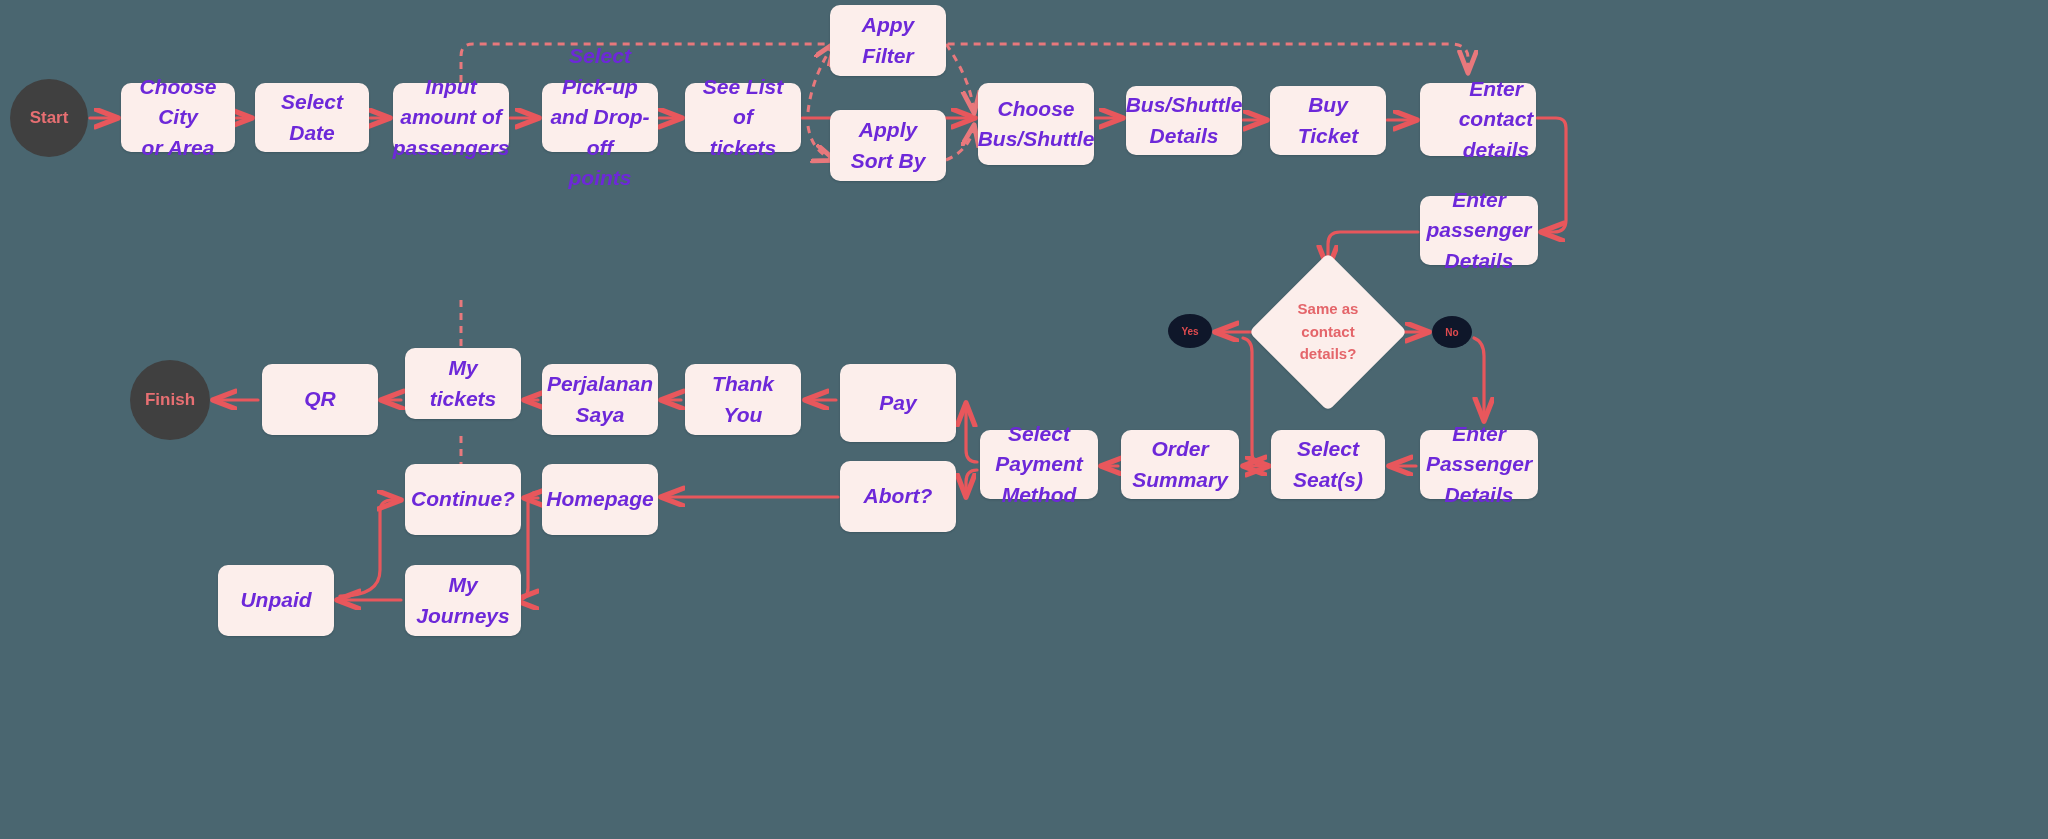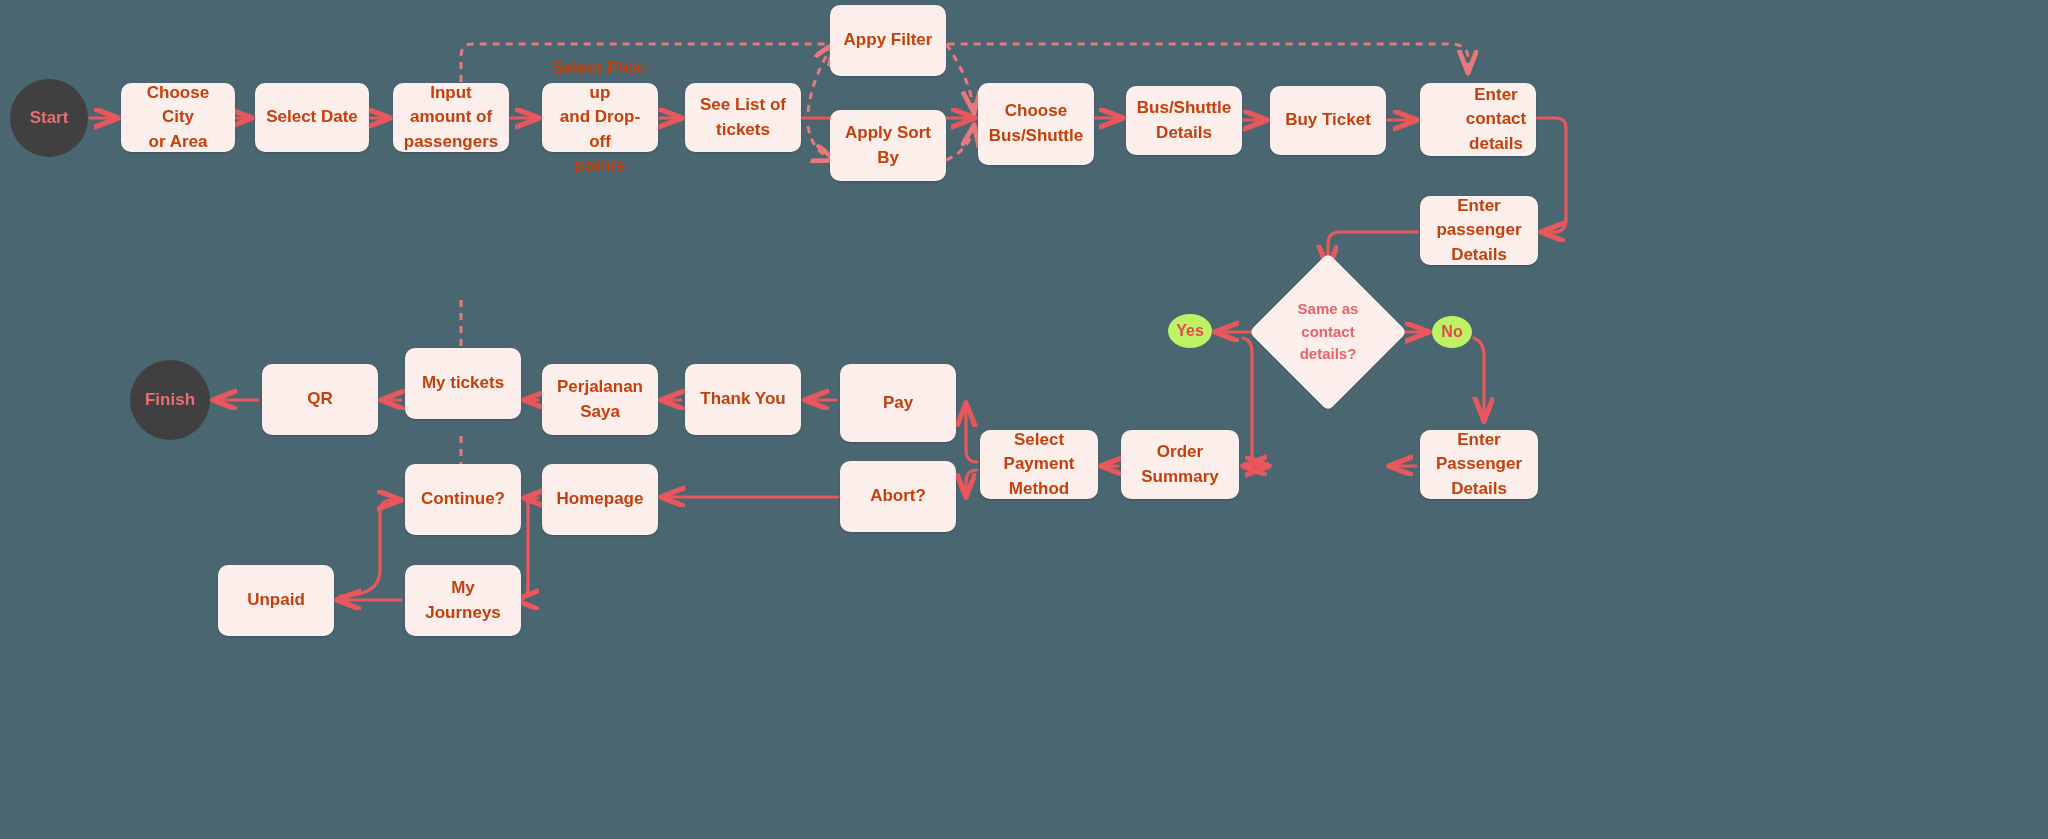--- a/index.html
+++ b/index.html
@@ -27,27 +27,28 @@
     pointer-events: none;
   }
   .node {
     position: absolute;
     background: #fceeeb;
     border-radius: 10px;
     display: flex;
     align-items: center;
     justify-content: center;
     text-align: center;
-    color: #c2410c;
+    color: #6d28d9;
     font-weight: bold;
-    font-size: 17px;
+    font-size: 21px;
     line-height: 1.45;
     box-sizing: border-box;
     padding: 4px 8px;
     box-shadow: 0 1px 2px rgba(20,40,50,0.25);
+    font-style: italic;
   }
   .node-label {
     white-space: pre-line;
     display: block;
   }
   .terminal {
     position: absolute;
     background: #404040;
     border-radius: 50%;
     display: flex;
@@ -79,28 +80,28 @@
     z-index: 2;
     color: #e4656a;
     font-weight: bold;
     font-size: 15px;
     line-height: 1.5;
     text-align: center;
     white-space: pre-line;
   }
   .oval {
     position: absolute;
-    background: #bef264;
+    background: #0f172a;
     border-radius: 50%;
     display: flex;
     align-items: center;
     justify-content: center;
     color: #e04b4f;
     font-weight: bold;
-    font-size: 16px;
+    font-size: 10px;
     box-sizing: border-box;
   }
 </style>
 </head>
 <body>
 
 <div id="canvas">
 
   <svg id="edges" viewBox="0 0 2048 839">
     <defs>
@@ -234,20 +235,23 @@
 details</span>
   </div>
   <div class="node" style="left:1420px; top:196px; width:118px; height:69px;">
     <span class="node-label">Enter passenger
 Details</span>
   </div>
   <div class="node" style="left:1420px; top:430px; width:118px; height:69px;">
     <span class="node-label">Enter Passenger
 Details</span>
   </div>
+  <div class="node" style="left:1271px; top:430px; width:114px; height:69px;">
+    <span class="node-label">Select Seat(s)</span>
+  </div>
   <div class="node" style="left:1121px; top:430px; width:118px; height:69px;">
     <span class="node-label">Order Summary</span>
   </div>
   <div class="node" style="left:980px; top:430px; width:118px; height:69px;">
     <span class="node-label">Select Payment
 Method</span>
   </div>
   <div class="node" style="left:840px; top:364px; width:116px; height:78px;">
     <span class="node-label">Pay</span>
   </div>

